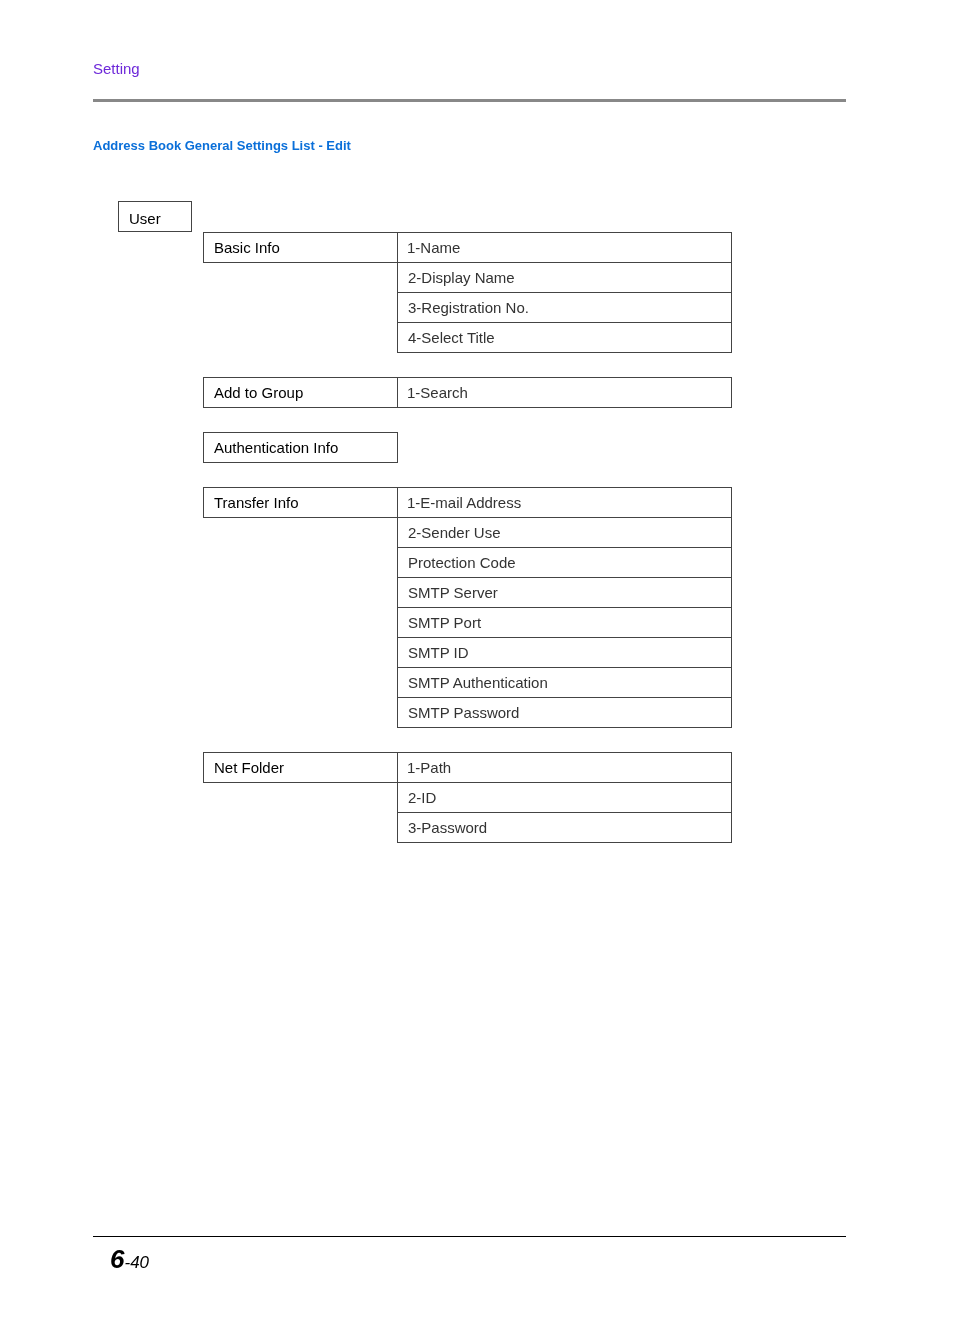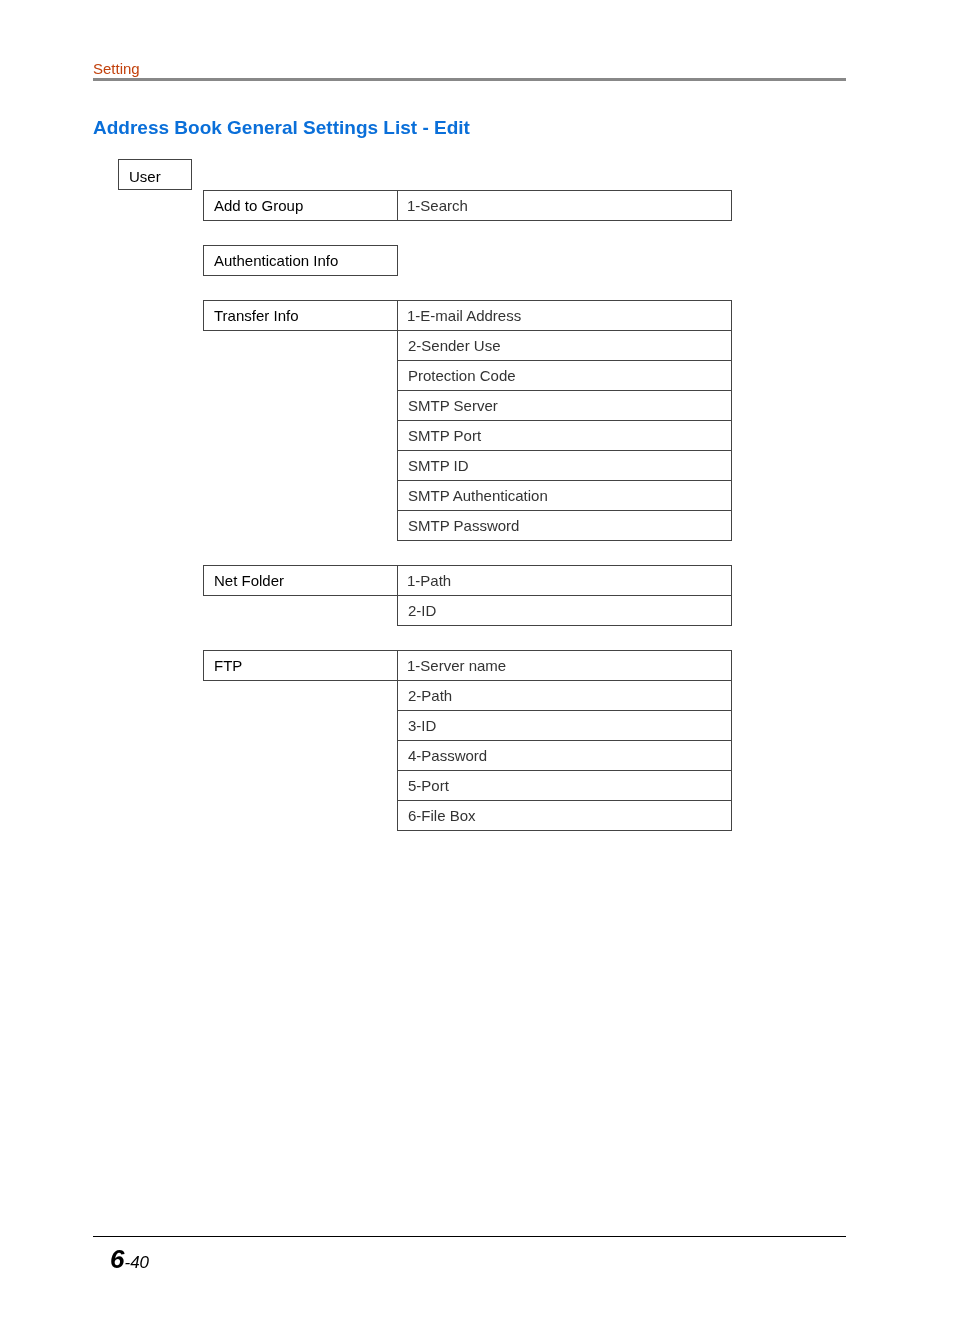--- a/index.html
+++ b/index.html
@@ -5,34 +5,34 @@
   * { box-sizing: border-box; margin: 0; padding: 0; }
   body {
     font-family: Arial, Helvetica, sans-serif;
     background: #fff;
     width: 954px;
     height: 1327px;
     position: relative;
     padding: 60px 108px 50px 93px;
   }
   .header-label {
-    color: #c2410c;
+    color: #6d28d9;
     font-size: 15px;
-    margin-bottom: 1px;
+    margin-bottom: 22px;
   }
   .header-rule {
     border: none;
     border-top: 3px solid #888;
     margin-bottom: 36px;
   }
   .page-title {
     color: #0a6fd9;
-    font-size: 19px;
+    font-size: 13px;
     font-weight: bold;
-    margin-bottom: 20px;
+    margin-bottom: 48px;
   }
   .content {
     margin-left: 25px;
   }
   .user-box {
     display: inline-block;
     border: 1px solid #444;
     padding: 8px 30px 4px 10px;
     font-size: 15px;
     margin-bottom: 0;
@@ -105,20 +105,29 @@
 <body>
 
 <div class="header-label">Setting</div>
 <hr class="header-rule">
 
 <div class="page-title">Address Book General Settings List - Edit</div>
 
 <div class="content">
   <div class="user-box">User</div>
 
+  <div class="section">
+    <div class="left-cell">Basic Info</div>
+    <div class="right-col">
+      <div class="right-cell">1-Name</div>
+      <div class="right-cell">2-Display Name</div>
+      <div class="right-cell">3-Registration No.</div>
+      <div class="right-cell">4-Select Title</div>
+    </div>
+  </div>
 
   <div class="section">
     <div class="left-cell">Add to Group</div>
     <div class="right-col">
       <div class="right-cell">1-Search</div>
     </div>
   </div>
 
   <div class="section">
     <div class="left-cell">Authentication Info</div>
@@ -136,32 +145,22 @@
       <div class="right-cell">SMTP Authentication</div>
       <div class="right-cell">SMTP Password</div>
     </div>
   </div>
 
   <div class="section">
     <div class="left-cell">Net Folder</div>
     <div class="right-col">
       <div class="right-cell">1-Path</div>
       <div class="right-cell">2-ID</div>
+      <div class="right-cell">3-Password</div>
     </div>
   </div>
 
-  <div class="section">
-    <div class="left-cell">FTP</div>
-    <div class="right-col">
-      <div class="right-cell">1-Server name</div>
-      <div class="right-cell">2-Path</div>
-      <div class="right-cell">3-ID</div>
-      <div class="right-cell">4-Password</div>
-      <div class="right-cell">5-Port</div>
-      <div class="right-cell">6-File Box</div>
-    </div>
-  </div>
 </div>
 
 <hr class="footer-rule">
 <div class="page-num">
   <span class="big">6</span><span>-</span><span>40</span>
 </div>
 
 </body></html>

